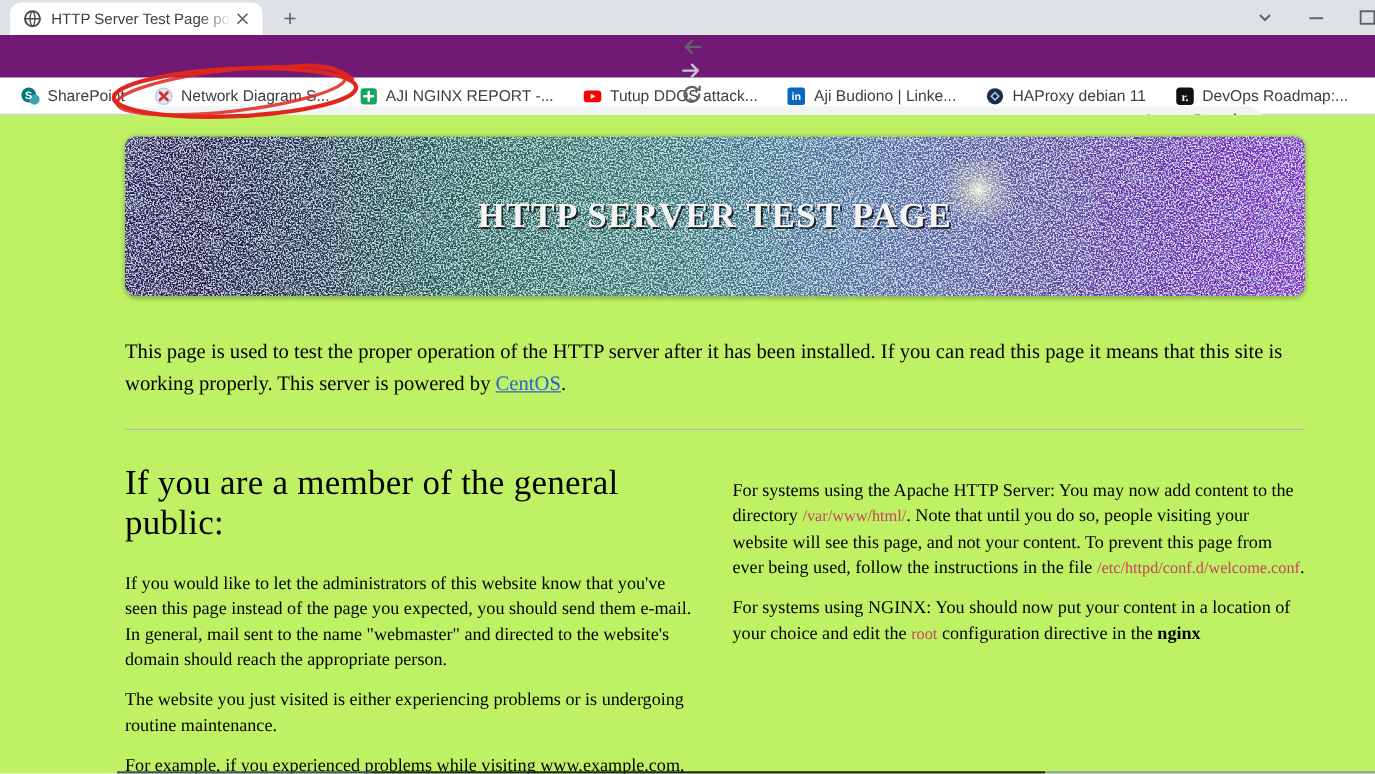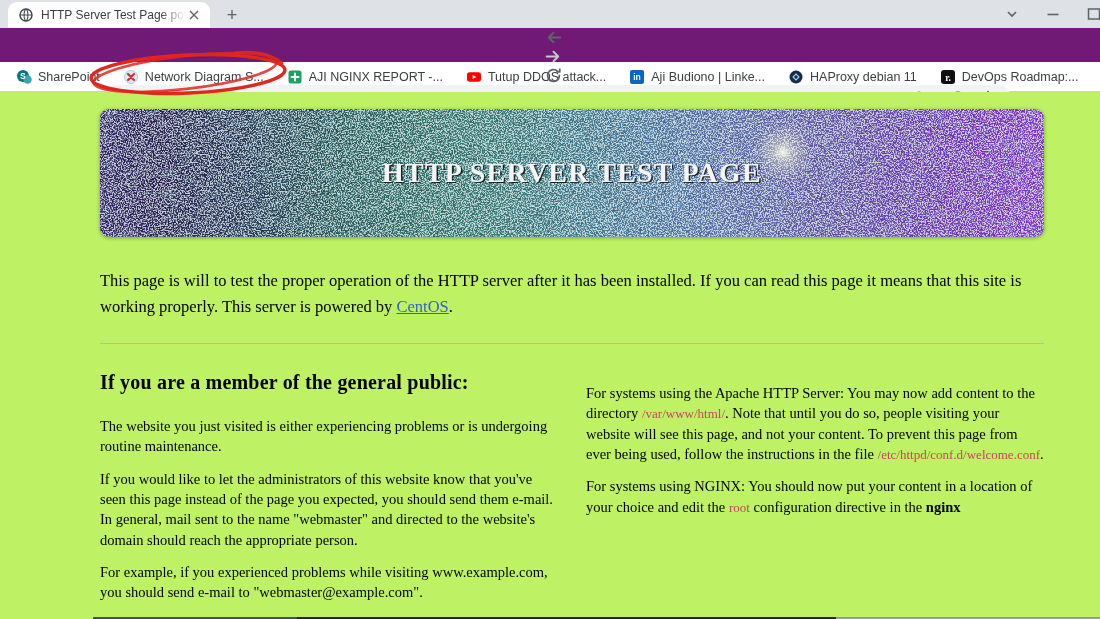--- a/index.html
+++ b/index.html
@@ -48,21 +48,21 @@
   .content { position:relative; height:527px; background:#bef264; padding:0 56px 0 100px;
     font-family:"Liberation Serif", serif; color:#000; overflow:hidden; }
   .banner { margin-top:17px; width:944px; height:128px; border-radius:9px; overflow:hidden;
     box-shadow:0 1px 4px rgba(0,0,0,.35); }
   .banner svg { display:block; width:100%; height:100%; }
   .intro { margin-top:31px; font-size:16.5px; line-height:1.55; max-width:944px; }
   a.link { color:#2e62cf; text-decoration:underline; cursor:pointer; }
   .rule { margin-top:24px; border:none; border-top:1px solid #b9b9b9; width:944px; }
   .cols { margin-top:27px; display:flex; gap:28px; width:944px; }
   .col { width:458px; }
-  .col h2 { font-size:20px; font-weight:bold; margin:0 0 22px 0; letter-spacing:.2px; }
+  .col h2 { font-size:28px; font-weight:normal; margin:0 0 22px 0; letter-spacing:.2px; }
   .col p { font-size:14.5px; line-height:1.4; margin:12px 0; }
   code.inline { font-family:Liberation Serif, serif; font-size:13px; color:#c7455e; }
   .b { font-weight:bold; }
   .bottom-artifact { position:absolute; left:0; bottom:0; width:1100px; height:2px; opacity:.9;
     background:linear-gradient(90deg, transparent 0 8.5%, #33415a 8.5% 27%, #111 27% 76%, #8b95a0 76% 100%); }
 </style>
 </head>
 <body>
 
 <div class="window">
@@ -281,29 +281,29 @@
         </defs>
         <rect width="944" height="128" fill="url(#bgrad)"></rect>
         <rect width="944" height="128" filter="url(#mosaic)" opacity=".4"></rect>
         <circle cx="683" cy="43" r="30" fill="url(#star)"></circle>
         <rect width="944" height="128" filter="url(#speckles)" opacity=".8"></rect>
         <text x="473.5" y="74" text-anchor="middle" font-family="Liberation Serif, serif" font-size="28" font-weight="bold" letter-spacing="1.2" fill="rgba(0,0,0,.75)">HTTP SERVER TEST PAGE</text>
         <text x="472" y="72.5" text-anchor="middle" font-family="Liberation Serif, serif" font-size="28" font-weight="bold" letter-spacing="1.2" fill="#f4f4f4">HTTP SERVER TEST PAGE</text>
       </svg>
     </div>
 
-    <p class="intro"><span>This page is will to test the proper operation of the HTTP server after it has been installed. If you can read this page it means that this site is working properly. This server is powered by </span><a class="link" href="#">CentOS</a><span>.</span></p>
+    <p class="intro"><span>This page is used to test the proper operation of the HTTP server after it has been installed. If you can read this page it means that this site is working properly. This server is powered by </span><a class="link" href="#">CentOS</a><span>.</span></p>
 
     <hr class="rule">
 
     <div class="cols">
       <div class="col">
         <h2>If you are a member of the general public:</h2>
+        <p>If you would like to let the administrators of this website know that you've seen this page instead of the page you expected, you should send them e-mail. In general, mail sent to the name "webmaster" and directed to the website's domain should reach the appropriate person.</p>
         <p>The website you just visited is either experiencing problems or is undergoing routine maintenance.</p>
-        <p>If you would like to let the administrators of this website know that you've seen this page instead of the page you expected, you should send them e-mail. In general, mail sent to the name "webmaster" and directed to the website's domain should reach the appropriate person.</p>
         <p>For example, if you experienced problems while visiting www.example.com, you should send e-mail to "webmaster@example.com".</p>
       </div>
 
       <div class="col">
         <p><span>For systems using the Apache HTTP Server: You may now add content to the directory </span><code class="inline">/var/www/html/</code><span>. Note that until you do so, people visiting your website will see this page, and not your content. To prevent this page from ever being used, follow the instructions in the file </span><code class="inline">/etc/httpd/conf.d/welcome.conf</code><span>.</span></p>
         <p><span>For systems using NGINX: You should now put your content in a location of your choice and edit the </span><code class="inline">root</code><span> configuration directive in the </span><span class="b">nginx</span></p>
       </div>
     </div>
   </div>
 

